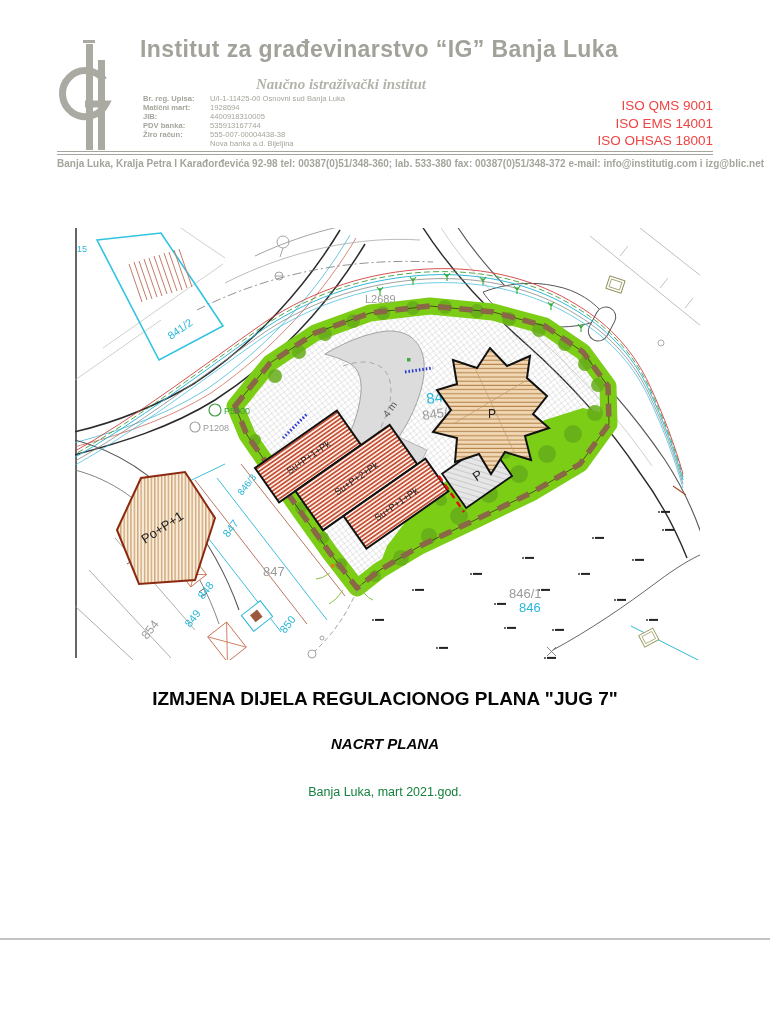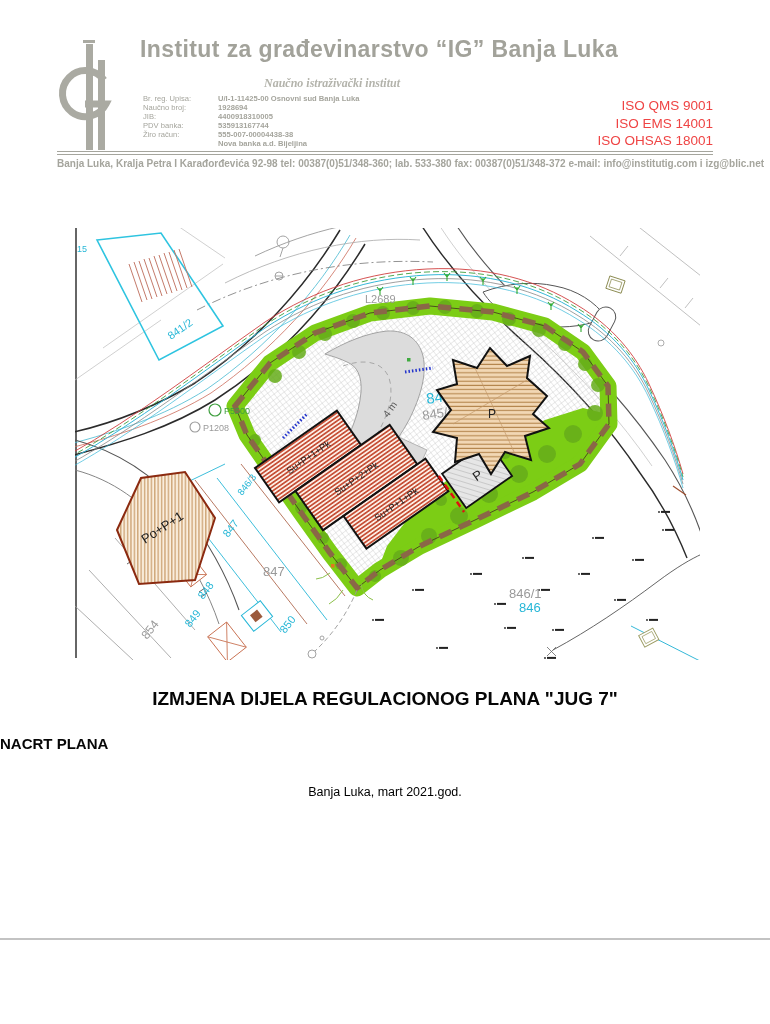--- a/index.html
+++ b/index.html
@@ -3,37 +3,37 @@
 <meta charset="utf-8">
 <style>
   html,body{margin:0;padding:0;}
   body{width:770px;height:1024px;position:relative;background:#ffffff;
        font-family:"Liberation Sans", sans-serif;overflow:hidden;}
   .abs{position:absolute;}
   
   .logo{left:57px;top:38px;width:64px;height:120px;}
   .inst-name{left:140px;top:36px;font-size:23px;font-weight:bold;color:#a2a29a;
              letter-spacing:.4px;white-space:nowrap;}
-  .inst-sub{left:264px;top:76px;font-family:"Liberation Serif", serif;font-style:italic;
-            font-weight:bold;font-size:12px;color:#b3b3ab;}
+  .inst-sub{left:256px;top:76px;font-family:"Liberation Serif", serif;font-style:italic;
+            font-weight:bold;font-size:15px;color:#b3b3ab;}
   .registry{left:143px;top:94px;font-size:7.6px;color:#a5a59d;line-height:9px;}
   .reg-row{display:flex;}
-  .reg-label{width:75px;font-weight:normal;}
-  .reg-value{white-space:nowrap;font-weight:bold;}
+  .reg-label{width:67px;font-weight:bold;}
+  .reg-value{white-space:nowrap;}
   .iso{right:57px;top:97px;text-align:right;font-size:13.5px;color:#ef4444;line-height:17.5px;}
   .rule-double{left:57px;top:151px;width:656px;height:2px;
                border-top:1.6px solid #a5a59d;border-bottom:1.6px solid #a5a59d;}
   .contact{left:57px;top:158px;width:660px;font-size:10px;font-weight:bold;color:#a5a59d;
            white-space:nowrap;}
   
   .map{left:75px;top:228px;width:625px;height:432px;background:#fff;}
   
   .t-main{left:0;top:688px;width:770px;text-align:center;font-size:19px;font-weight:bold;color:#060606;}
-  .t-sub{left:0;top:735px;width:770px;font-size:15px;font-weight:bold;color:#060606;}
-  .t-date{left:0;top:785px;width:770px;text-align:center;font-size:12.5px;color:#000000;}
+  .t-sub{left:0;top:735px;width:770px;text-align:center;font-size:15px;font-weight:bold;color:#060606;font-style:italic;}
+  .t-date{left:0;top:785px;width:770px;text-align:center;font-size:12.5px;color:#15803d;}
   .rule-bottom{left:0;top:938px;width:770px;height:2px;background:#c3c3c3;}
   svg text{font-family:"Liberation Sans", sans-serif;}
 </style>
 </head>
 <body>
 
 <div class="abs logo">
   <svg width="64" height="120" viewBox="0 0 64 120">
     <g stroke="#aaaaa2" fill="none">
       <path d="M47,42 A23,23 0 1 0 49,66 L28,66" stroke-width="7"></path>
@@ -45,21 +45,21 @@
 </div>
 <div class="abs inst-name">Institut za građevinarstvo “IG” Banja Luka</div>
 <div class="abs inst-sub">Naučno istraživački institut</div>
 
 <div class="abs registry">
   <div class="reg-row">
       <span class="reg-label">Br. reg. Upisa:</span>
       <span class="reg-value">U/I-1-11425-00 Osnovni sud Banja Luka</span>
     </div>
   <div class="reg-row">
-      <span class="reg-label">Naučno broj:</span>
+      <span class="reg-label">Matični mart:</span>
       <span class="reg-value">1928694</span>
     </div>
   <div class="reg-row">
       <span class="reg-label">JIB:</span>
       <span class="reg-value">4400918310005</span>
     </div>
   <div class="reg-row">
       <span class="reg-label">PDV banka:</span>
       <span class="reg-value">535913167744</span>
     </div>

